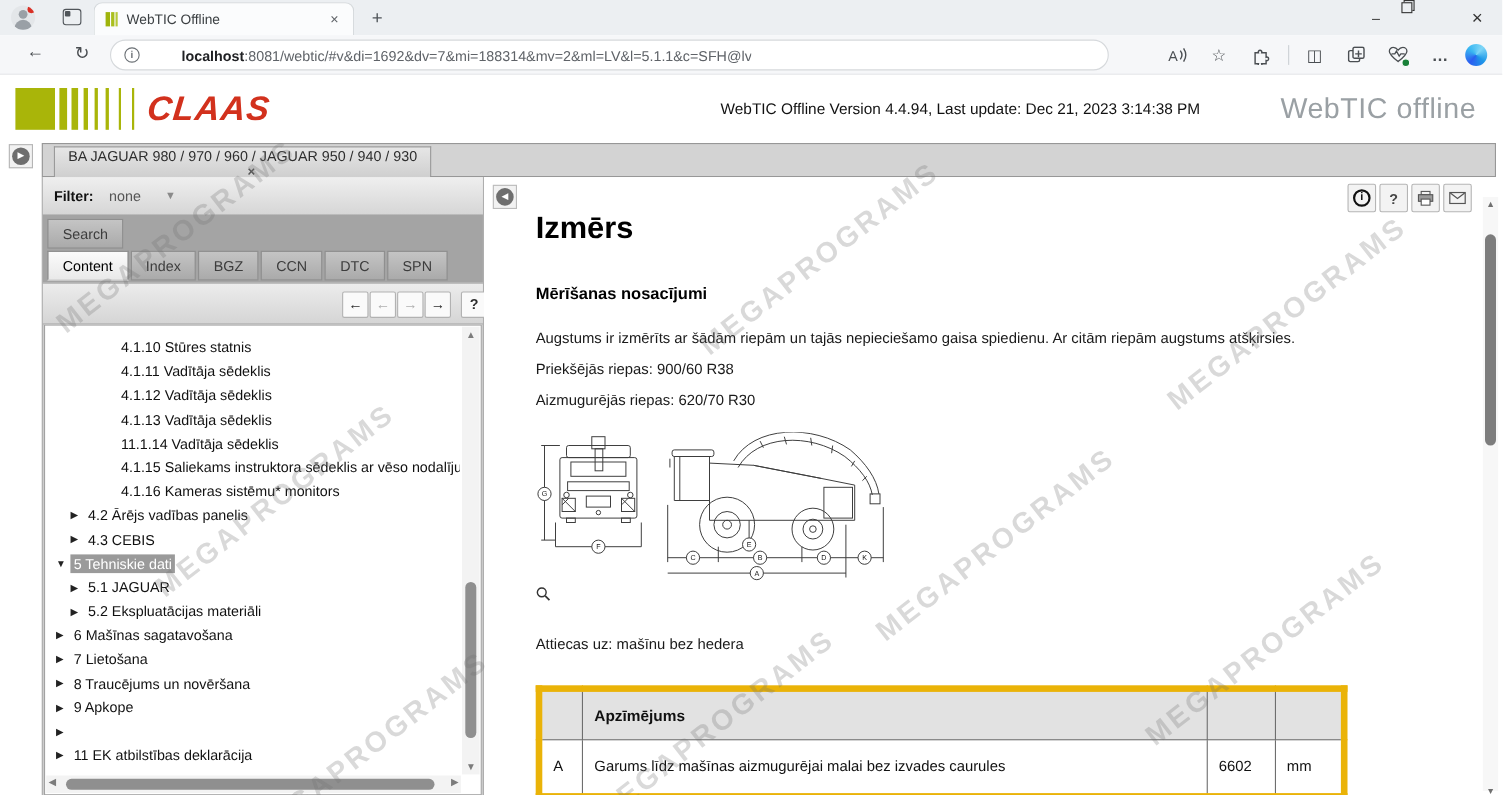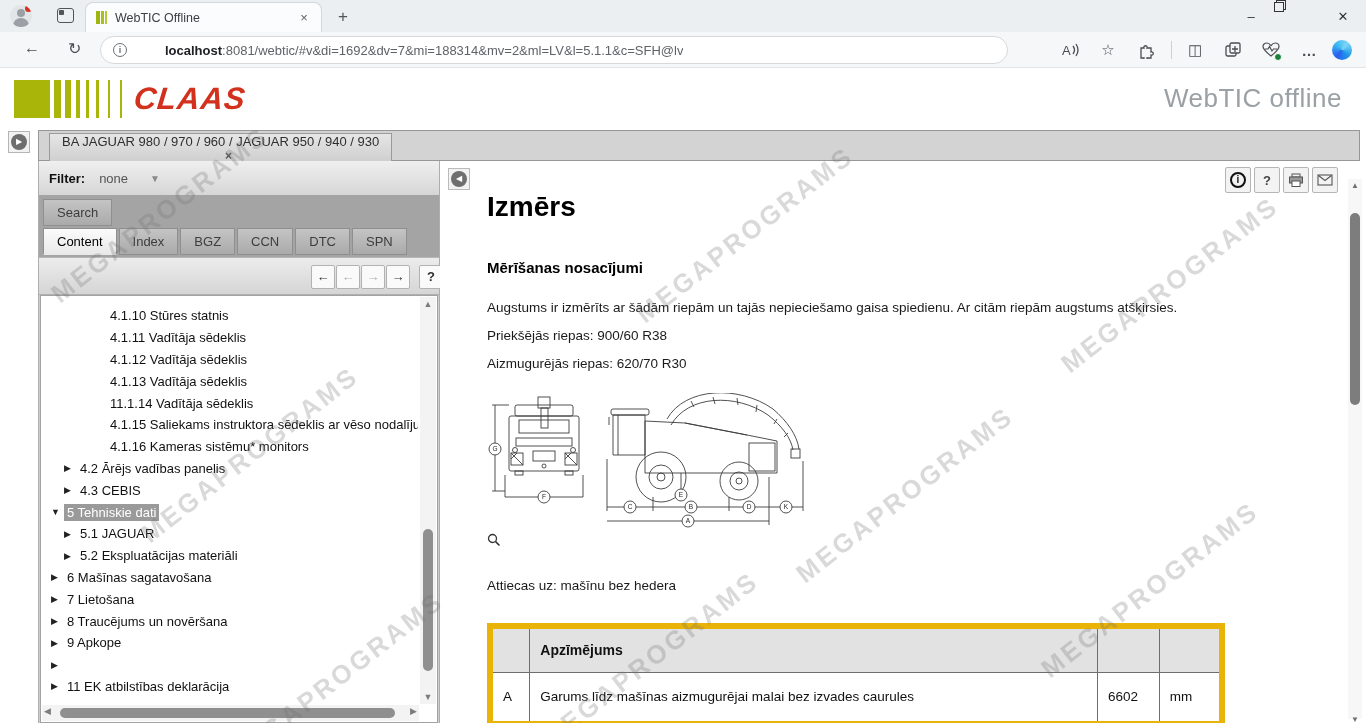--- a/index.html
+++ b/index.html
@@ -196,20 +196,21 @@
       <span class="blk" style="width:36px;"></span>
       <span class="blk" style="width:7px;"></span>
       <span class="blk" style="width:6px; margin-right:5px;"></span>
       <span class="blk" style="width:4px; margin-right:6px;"></span>
       <span class="blk" style="width:3px; margin-right:7px;"></span>
       <span class="blk" style="width:3px; margin-right:9px;"></span>
       <span class="blk" style="width:2px; margin-right:10px;"></span>
       <span class="blk" style="width:2px;"></span>
       <span class="claas-word">CLAAS</span>
     </div>
+    <div class="version-line">WebTIC Offline Version 4.4.94, Last update: Dec 21, 2023 3:14:38 PM</div>
     <div class="brandmark">WebTIC offline</div>
   </div>
 
   <div class="docstrip">
     <div class="doctab">
       <span>BA JAGUAR 980 / 970 / 960 / JAGUAR 950 / 940 / 930</span>
       <span class="x">×</span>
     </div>
   </div>
   <div class="panel-toggle">

